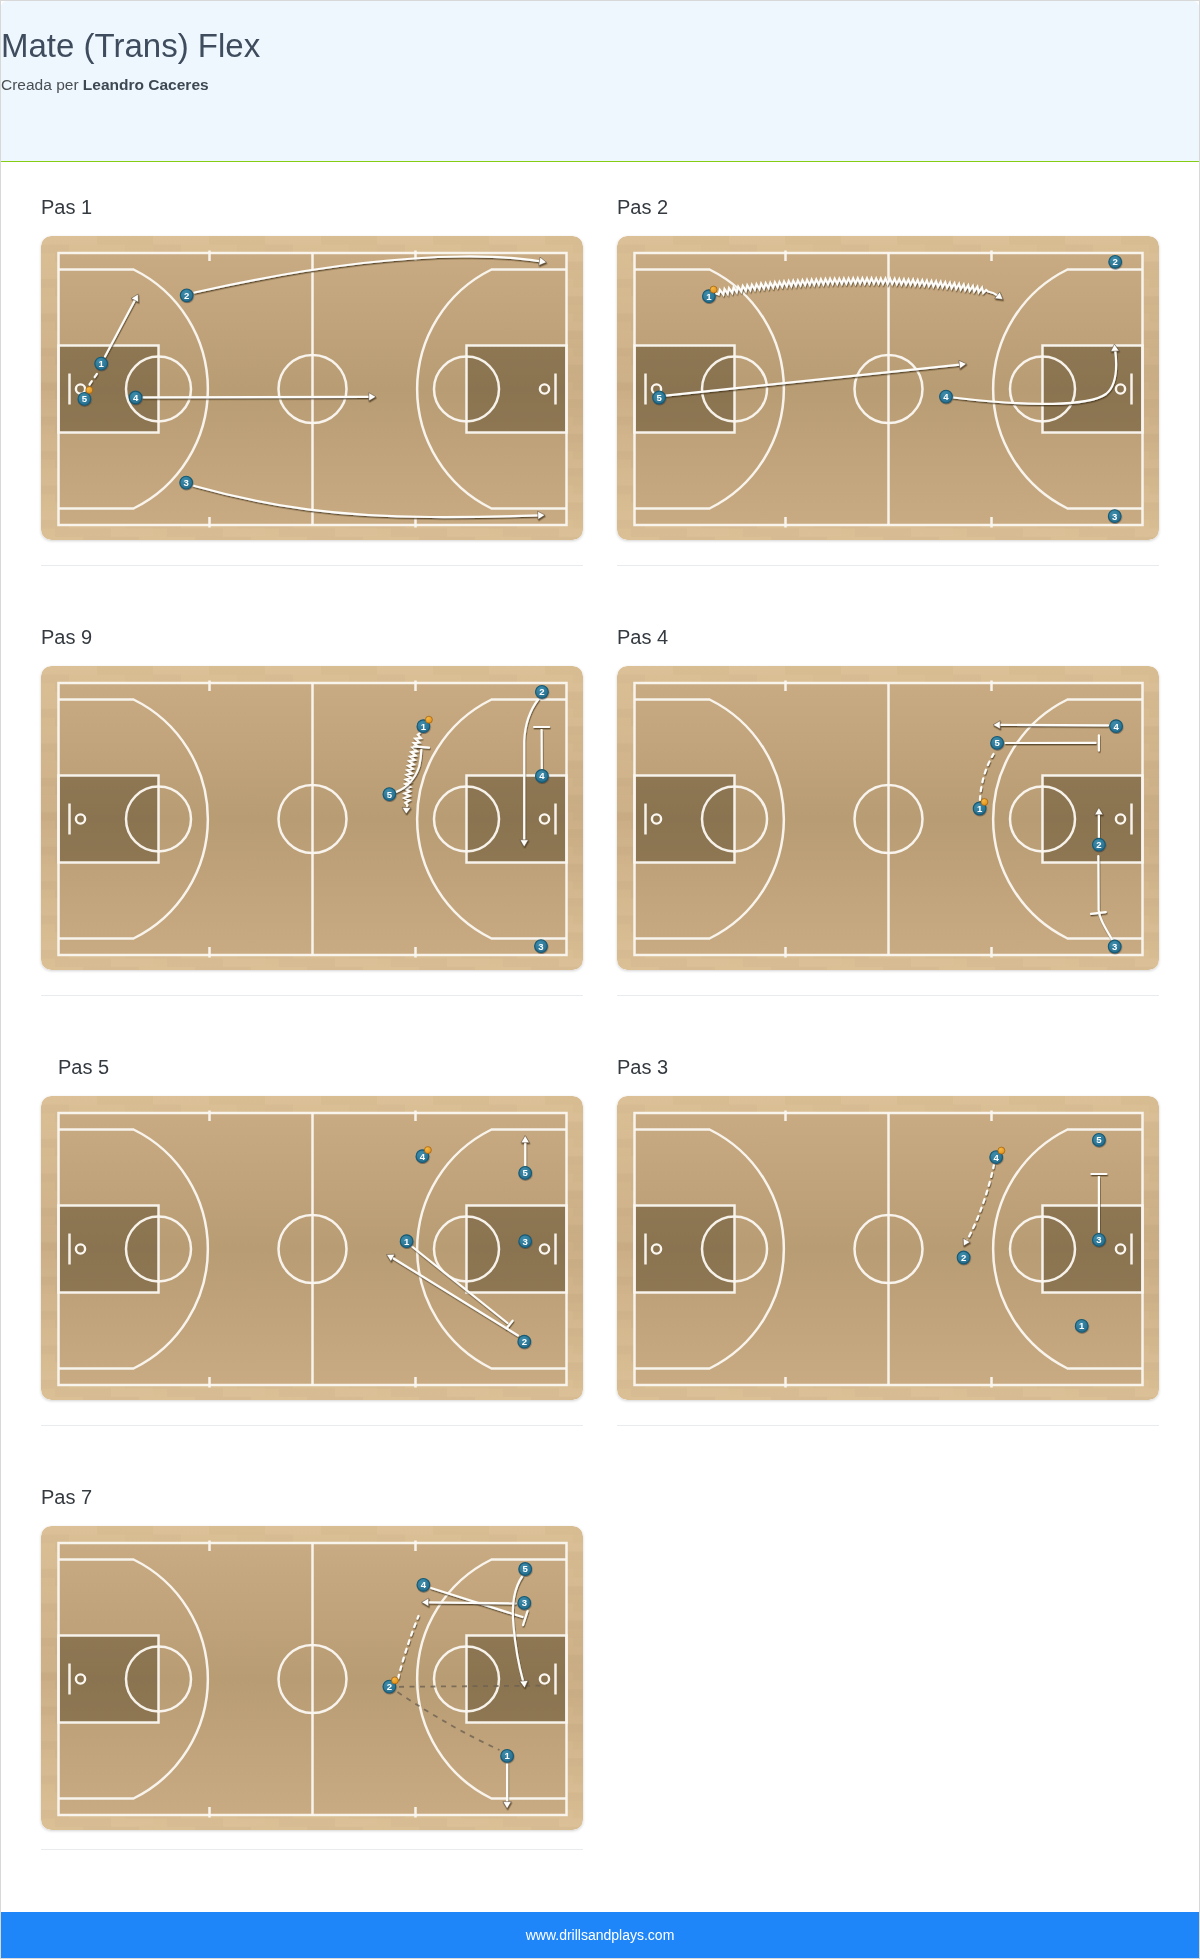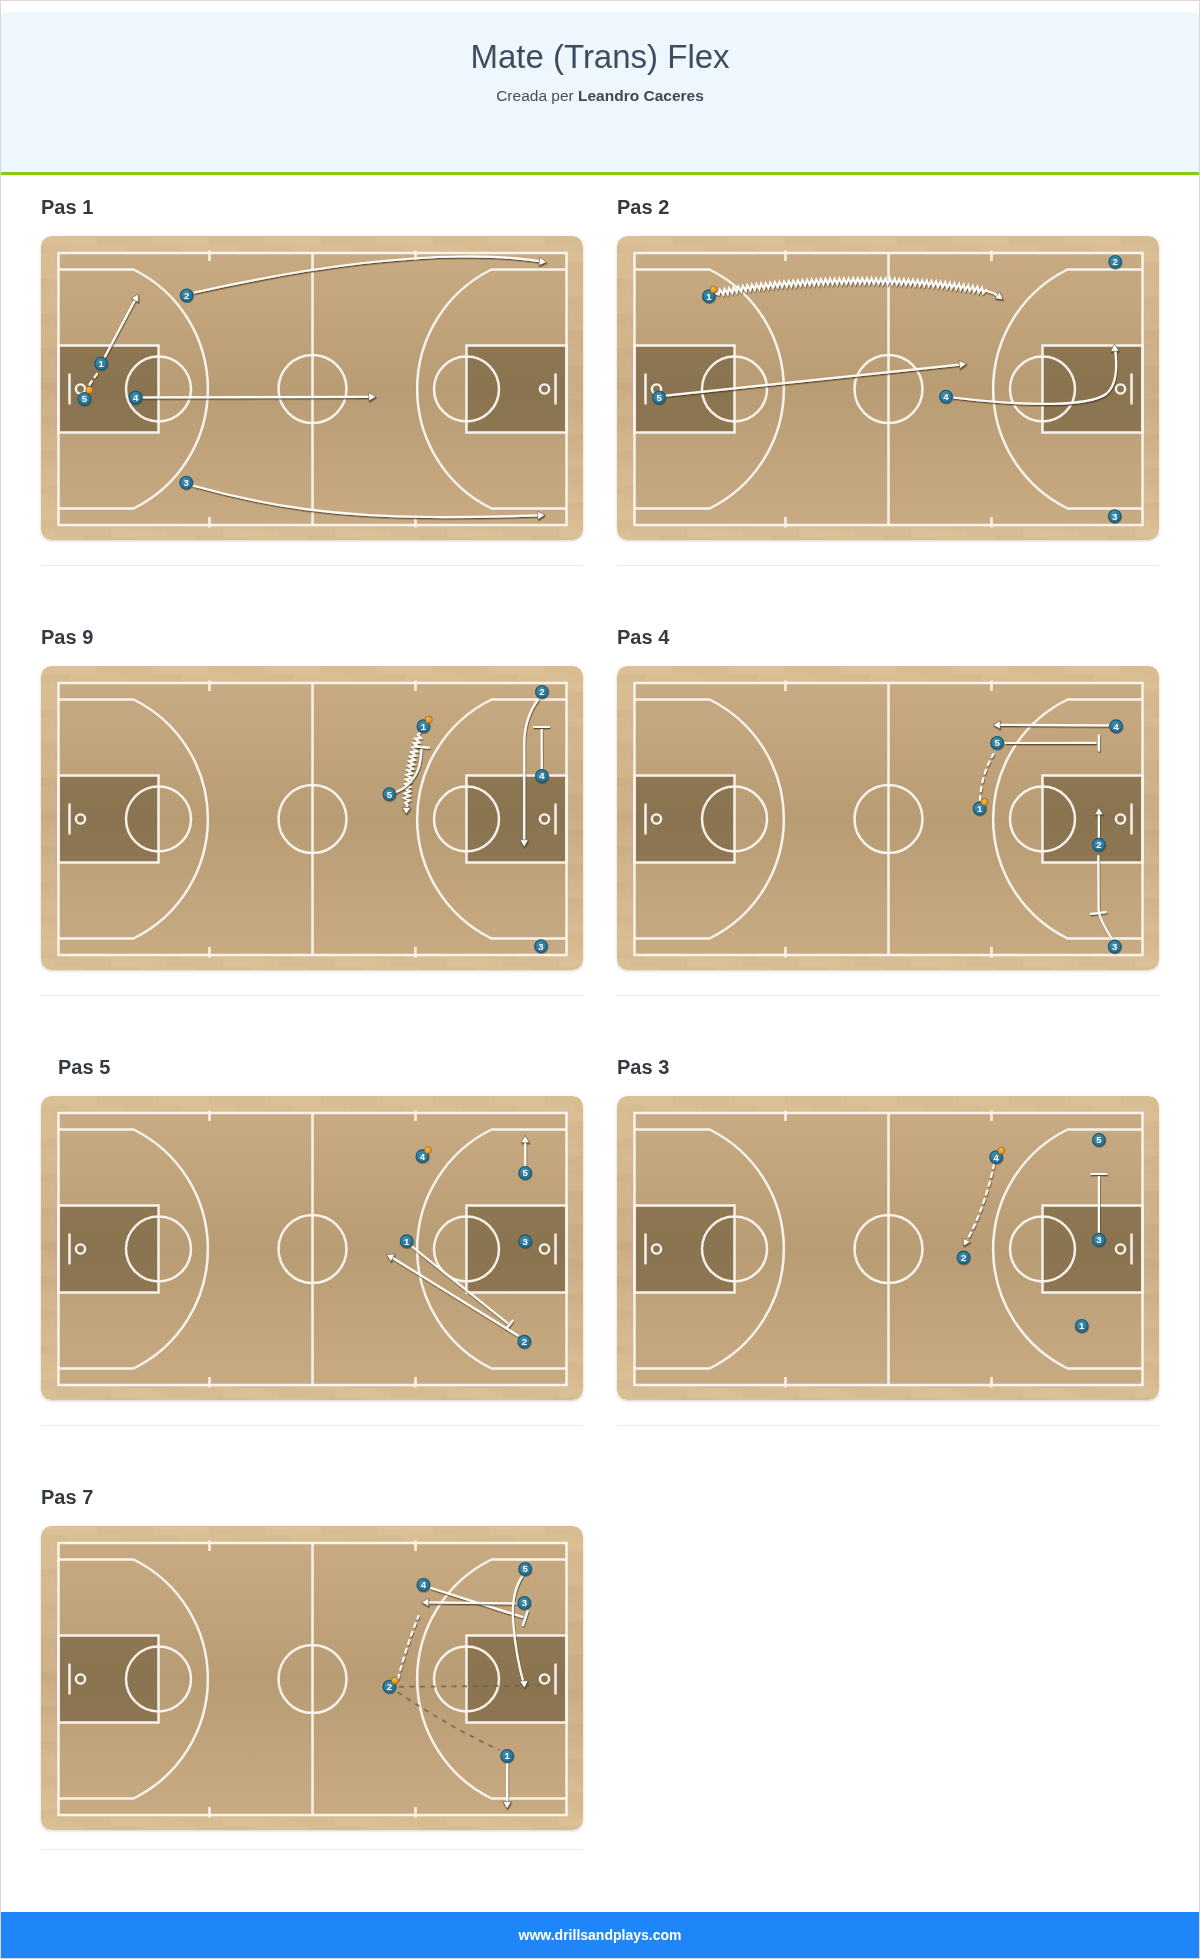--- a/index.html
+++ b/index.html
@@ -1,24 +1,24 @@
 <!DOCTYPE html>
 <html><head><meta charset="utf-8">
 <style>
 html,body{margin:0;padding:0;background:#fff;font-family:"Liberation Sans",sans-serif;}
 .page{position:relative;width:1200px;height:1959px;overflow:hidden;background:#fff;}
-.hdr{position:absolute;left:1px;top:1px;width:1198px;height:160px;background:#eef7fd;border-bottom:3px solid #84cc16;border-radius:6px 6px 0 0;text-align:center;margin-top:11px;}
+.hdr{position:absolute;left:1px;top:1px;width:1198px;height:160px;background:#eef7fd;border-bottom:1px solid #84cc16;border-radius:6px 6px 0 0;text-align:left;}
 .title{margin-top:26px;font-size:33px;color:#3e4c5e;}
 .author{margin-top:11px;font-size:15.5px;color:#4a4f54;}
 .author b{color:#3d4852;}
 .note{margin-top:26px;font-size:14.5px;color:#8295a7;}
-.lbl{position:absolute;font-size:20px;font-weight:bold;color:#343a40;line-height:20px;}
+.lbl{position:absolute;font-size:20px;font-weight:normal;color:#343a40;line-height:20px;}
 .card{position:absolute;border-radius:10px;box-shadow:0 1px 3px rgba(0,0,0,0.18);}
 .sep{position:absolute;width:542px;border-top:1px solid #e9ecef;height:0;}
-.foot{position:absolute;left:1px;top:1912px;width:1198px;height:45.5px;border-bottom:1.5px solid #1a78ec;background:#1e86f9;color:#fff;font-weight:bold;font-size:14px;text-align:center;line-height:47px;}
+.foot{position:absolute;left:1px;top:1912px;width:1198px;height:45.5px;border-bottom:1.5px solid #1a78ec;background:#1e86f9;color:#fff;font-weight:normal;font-size:14px;text-align:center;line-height:47px;}
 .wl{stroke:#fdfcf8;stroke-width:2.2;fill:none;stroke-linecap:round;}
 </style></head>
 <body>
 <div class="page">
 
 <div class="hdr">
 
 <div class="title">Mate (Trans) Flex</div>
 
 <div class="author">Creada per <b>Leandro Caceres</b></div>

